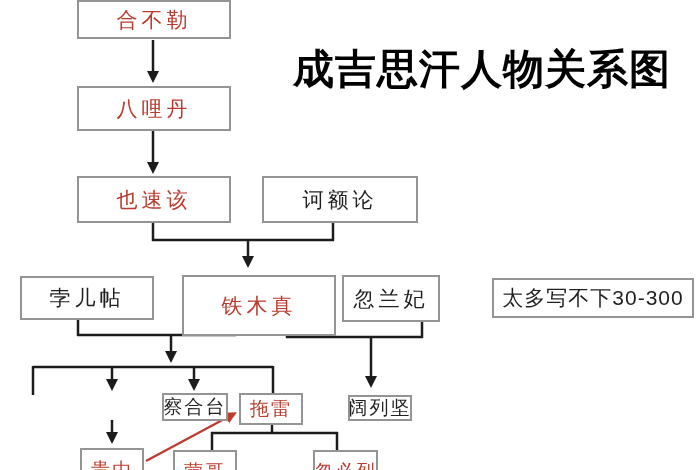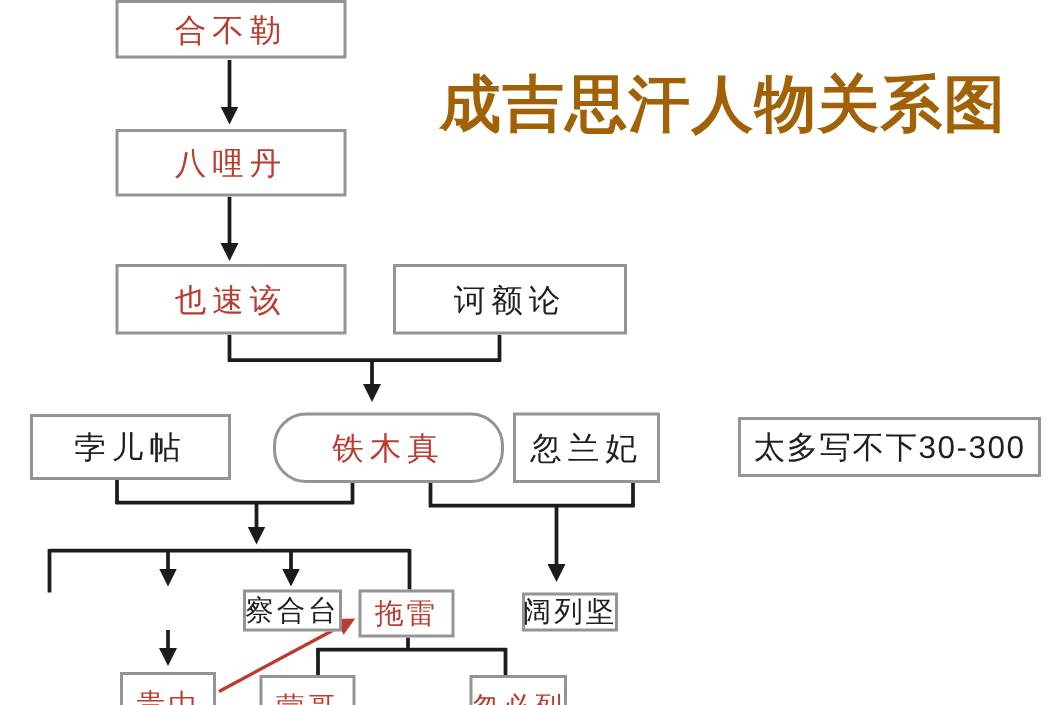--- a/index.html
+++ b/index.html
@@ -2,42 +2,42 @@
 <html style="--accent-red: #bb3b2e;"><head>
 <meta charset="utf-8">
 <style>
   html,body{margin:0;padding:0;background:#ffffff;}
   .stage{
     position:relative;width:700px;height:470px;background:#ffffff;
     overflow:hidden;font-family:"Liberation Sans","DejaVu Sans",sans-serif;
   }
   .title{
     position:absolute;left:293px;top:42px;width:400px;
-    font-size:41px;font-weight:bold;color:#a16207;letter-spacing:1px;
+    font-size:41px;font-weight:bold;color:#000000;letter-spacing:1px;
     white-space:nowrap;
   }
   .node{
     position:absolute;background:#ffffff;border:2px solid #949494;
     display:flex;align-items:center;justify-content:center;
     box-sizing:border-box;white-space:nowrap;
   }
   .t-red{color:var(--accent-red,#bb3b2e);}
   .t-black{color:#1f1f1f;}
   .big{font-size:21px;letter-spacing:4px;}
   .small{font-size:19px;letter-spacing:2px;}
   .cut{align-items:flex-start;padding-top:7px;}
   .note-box{font-size:21px;letter-spacing:1px;}
 
   
   .n-hebule   {left:77px;  top:0px;   width:154px; height:39px;}
   .n-balidan  {left:77px;  top:86px;  width:154px; height:45px;}
   .n-yesugai  {left:77px;  top:176px; width:154px; height:47px;}
   .n-heelun   {left:262px; top:176px; width:156px; height:47px;}
   .n-borte    {left:20px;  top:276px; width:134px; height:44px;}
-  .n-tiemuzhen{left:182px; top:275px; width:154px; height:47px;border-radius:22px;}
+  .n-tiemuzhen{left:182px; top:275px; width:154px; height:61px;}
   .n-hulanfei {left:342px; top:275px; width:98px; height:47px;}
   .n-note     {left:492px; top:278px; width:202px; height:40px;}
   .n-zhuchi   {left:3px;   top:394px; width:61px;  height:27px;}
   .n-wokuotai {left:79px;  top:393px; width:68px;  height:28px;}
   .n-chahetai {left:162px; top:393px; width:66px;  height:28px;}
   .n-tuolei   {left:239px; top:393px; width:64px;  height:32px;}
   .n-kuoliejian{left:348px;top:395px; width:64px;  height:26px;}
   .n-guiyou   {left:80px;  top:448px; width:64px;  height:45px;}
   .n-mengge   {left:173px; top:450px; width:64px;  height:43px;}
   .n-hubilie  {left:313px; top:450px; width:65px;  height:43px;}

